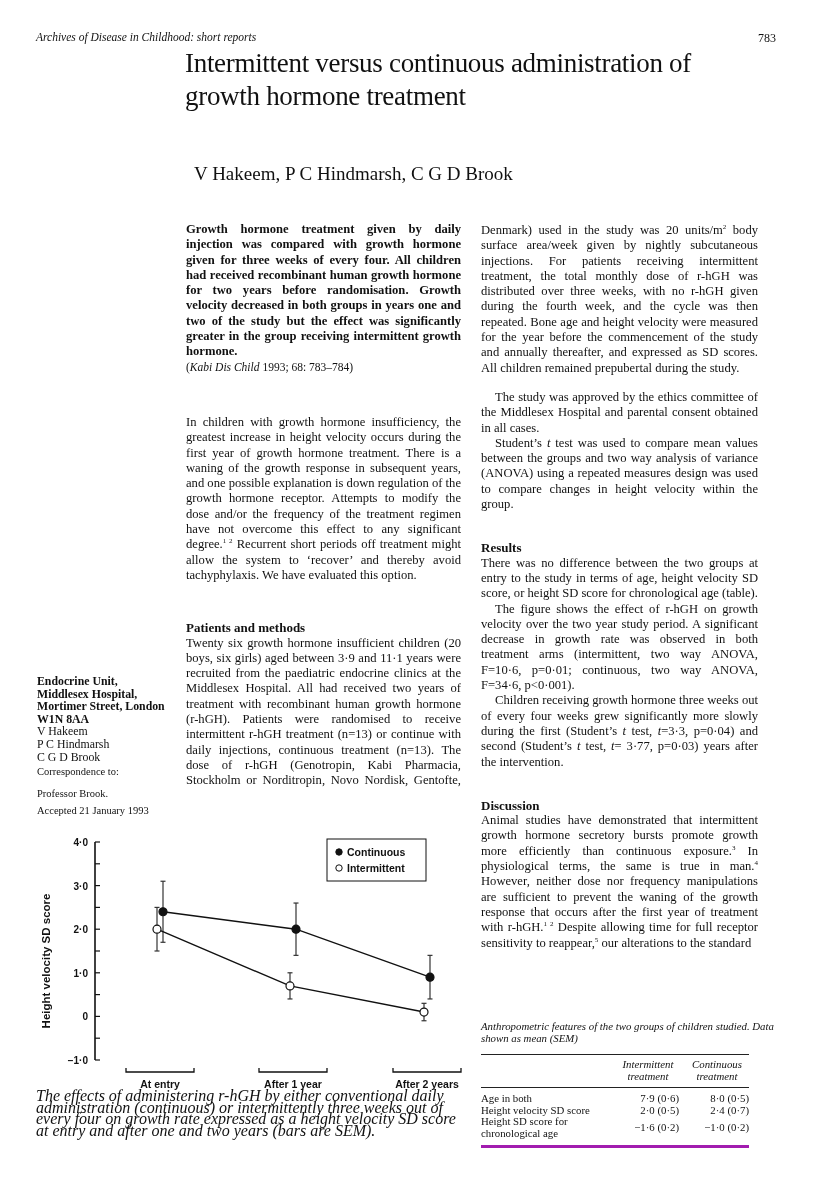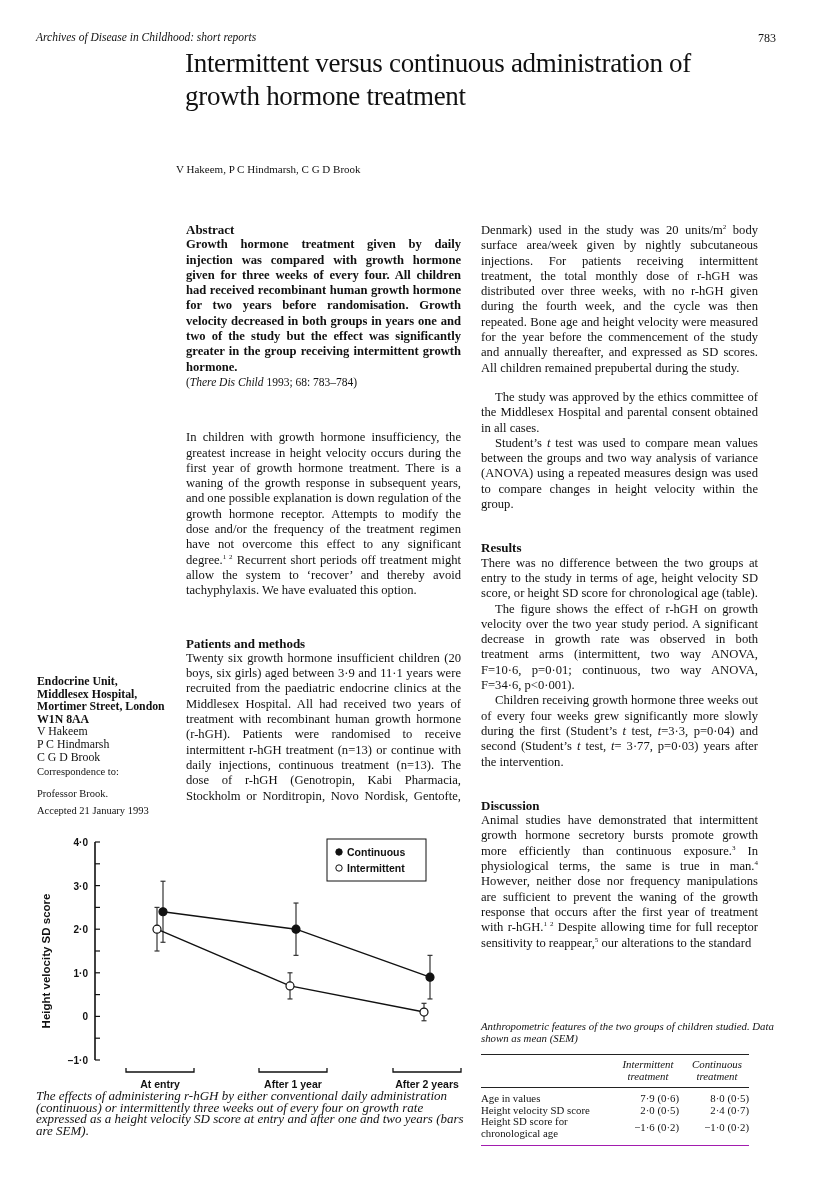--- a/index.html
+++ b/index.html
@@ -1,56 +1,55 @@
 <!DOCTYPE html>
 <html><head>
 <meta charset="utf-8">
 <style>
   html, body { margin: 0; padding: 0; background: #ffffff; }
   body { width: 816px; height: 1191px; position: relative; overflow: hidden; color: #111; font-family: "Liberation Serif", "DejaVu Serif", serif; }
   .abs { position: absolute; }
   .running-head { left: 36px; top: 31px; font-style: italic; font-size: 11.5px; }
   .page-num { right: 40px; top: 31px; font-size: 12px; }
   .title { left: 185px; top: 47px; width: 560px; font-size: 27px; line-height: 33px; letter-spacing: -0.3px; }
-  .authors { left: 176px; top: 163px; font-size: 11px; }
+  .authors { left: 194px; top: 163px; font-size: 19px; }
   .col { font-size: 12.6px; line-height: 15.3px; text-align: justify; }
   .col p { margin: 0; }
   .col p.indent { text-indent: 14px; }
   .heading { font-weight: bold; font-size: 13px; line-height: 15.3px; }
   .abstract-body { font-weight: bold; }
   .citation { font-size: 11.5px; }
   .affil { left: 37px; top: 675px; width: 150px; font-size: 11.8px; line-height: 12.6px; }
   .affil .b { font-weight: bold; }
   .affil .small { font-size: 10.5px; line-height: 12px; margin-top: 3px; }
   .chart-wrap { left: 30px; top: 830px; width: 440px; height: 260px; }
-  .caption { left: 36px; top: 1090px; width: 430px; font-style: italic; font-size: 13px; line-height: 11.5px; }
+  .caption { left: 36px; top: 1090px; width: 430px; font-style: italic; font-size: 16px; line-height: 11.5px; }
   .tbl-caption { left: 481px; top: 1020px; width: 300px; font-style: italic; font-size: 10.8px; line-height: 12px; }
   table.anth { border-collapse: collapse; font-size: 10.8px; line-height: 11.5px; width: 268px; }
   table.anth th { font-weight: normal; font-style: italic; text-align: center; padding: 4px 0 5px 6px; vertical-align: top; }
   table.anth td { padding: 0; }
   table.anth td.num { text-align: right; white-space: nowrap; }
   table.anth thead tr { border-top: 1px solid #222; border-bottom: 1px solid #222; }
   table.anth tbody tr:first-child td { padding-top: 5px; }
-  table.anth tbody tr:last-child td { padding-bottom: 6px; border-bottom: 1px solid #a21caf; }
+  table.anth tbody tr:last-child td { padding-bottom: 6px; border-bottom: 3px solid #a21caf; }
   sup { font-size: 7px; vertical-align: top; line-height: 8px; }
   svg text { font-family: "Liberation Sans", "DejaVu Sans", sans-serif; }
 </style>
 </head>
 <body>
 
 <div class="abs running-head">Archives of Disease in Childhood: short reports</div>
 <div class="abs page-num">783</div>
 
 <div class="abs title">Intermittent versus continuous administration of growth hormone treatment</div>
 <div class="abs authors">V Hakeem, P C Hindmarsh, C G D Brook</div>
 
 <div class="abs col" style="left:186px; top:222px; width:275px;">
-  <div class="heading">Abstract</div>
   <p class="abstract-body">Growth hormone treatment given by daily injection was compared with growth hormone given for three weeks of every four. All children had received recombinant human growth hormone for two years before randomisation. Growth velocity decreased in both groups in years one and two of the study but the effect was significantly greater in the group receiving intermittent growth hormone.</p>
-  <div class="citation">(<i>There Dis Child</i><span> 1993; 68: 783–784)</span></div>
+  <div class="citation">(<i>Kabi Dis Child</i><span> 1993; 68: 783–784)</span></div>
 
   <p style="margin-top:40px;"><span>In children with growth hormone insufficiency, the greatest increase in height velocity occurs during the first year of growth hormone treatment. There is a waning of the growth response in subsequent years, and one possible explanation is down regulation of the growth hormone receptor. Attempts to modify the dose and/or the frequency of the treatment regimen have not overcome this effect to any significant degree.</span><sup>1 2</sup><span> Recurrent short periods off treatment might allow the system to ‘recover’ and thereby avoid tachyphylaxis. We have evaluated this option.</span></p>
 
   <div class="heading" style="margin-top:37px;">Patients and methods</div>
   <p style="height:152px; overflow:hidden;"><span>Twenty six growth hormone insufficient children (20 boys, six girls) aged between 3·9 and 11·1 years were recruited from the paediatric endocrine clinics at the Middlesex Hospital. All had received two years of treatment with recombinant human growth hormone (r-hGH). Patients were randomised to receive intermittent r-hGH treatment (n=13) or continue with daily injections, continuous treatment (n=13). The dose of r-hGH (Genotropin, Kabi Pharmacia, Stockholm or Norditropin, Novo Nordisk, Gentofte, Denmark) used in the study was 20 units/m</span></p>
 </div>
 
 <div class="abs affil">
   <div class="b">Endocrine Unit,</div>
   <div class="b">Middlesex Hospital,</div>
@@ -85,21 +84,21 @@
   <table class="anth">
     <thead>
       <tr>
         <th style="text-align:left;"></th>
         <th style="width:62px;">Intermittent treatment</th>
         <th style="width:64px;">Continuous treatment</th>
       </tr>
     </thead>
     <tbody style="font-style:normal;">
       <tr>
-        <td>Age in values</td>
+        <td>Age in both</td>
         <td class="num">7·9 (0·6)</td>
         <td class="num">8·0 (0·5)</td>
       </tr>
       <tr>
         <td>Height velocity SD score</td>
         <td class="num">2·0 (0·5)</td>
         <td class="num">2·4 (0·7)</td>
       </tr>
       <tr>
         <td>Height SD score for chronological age</td>

